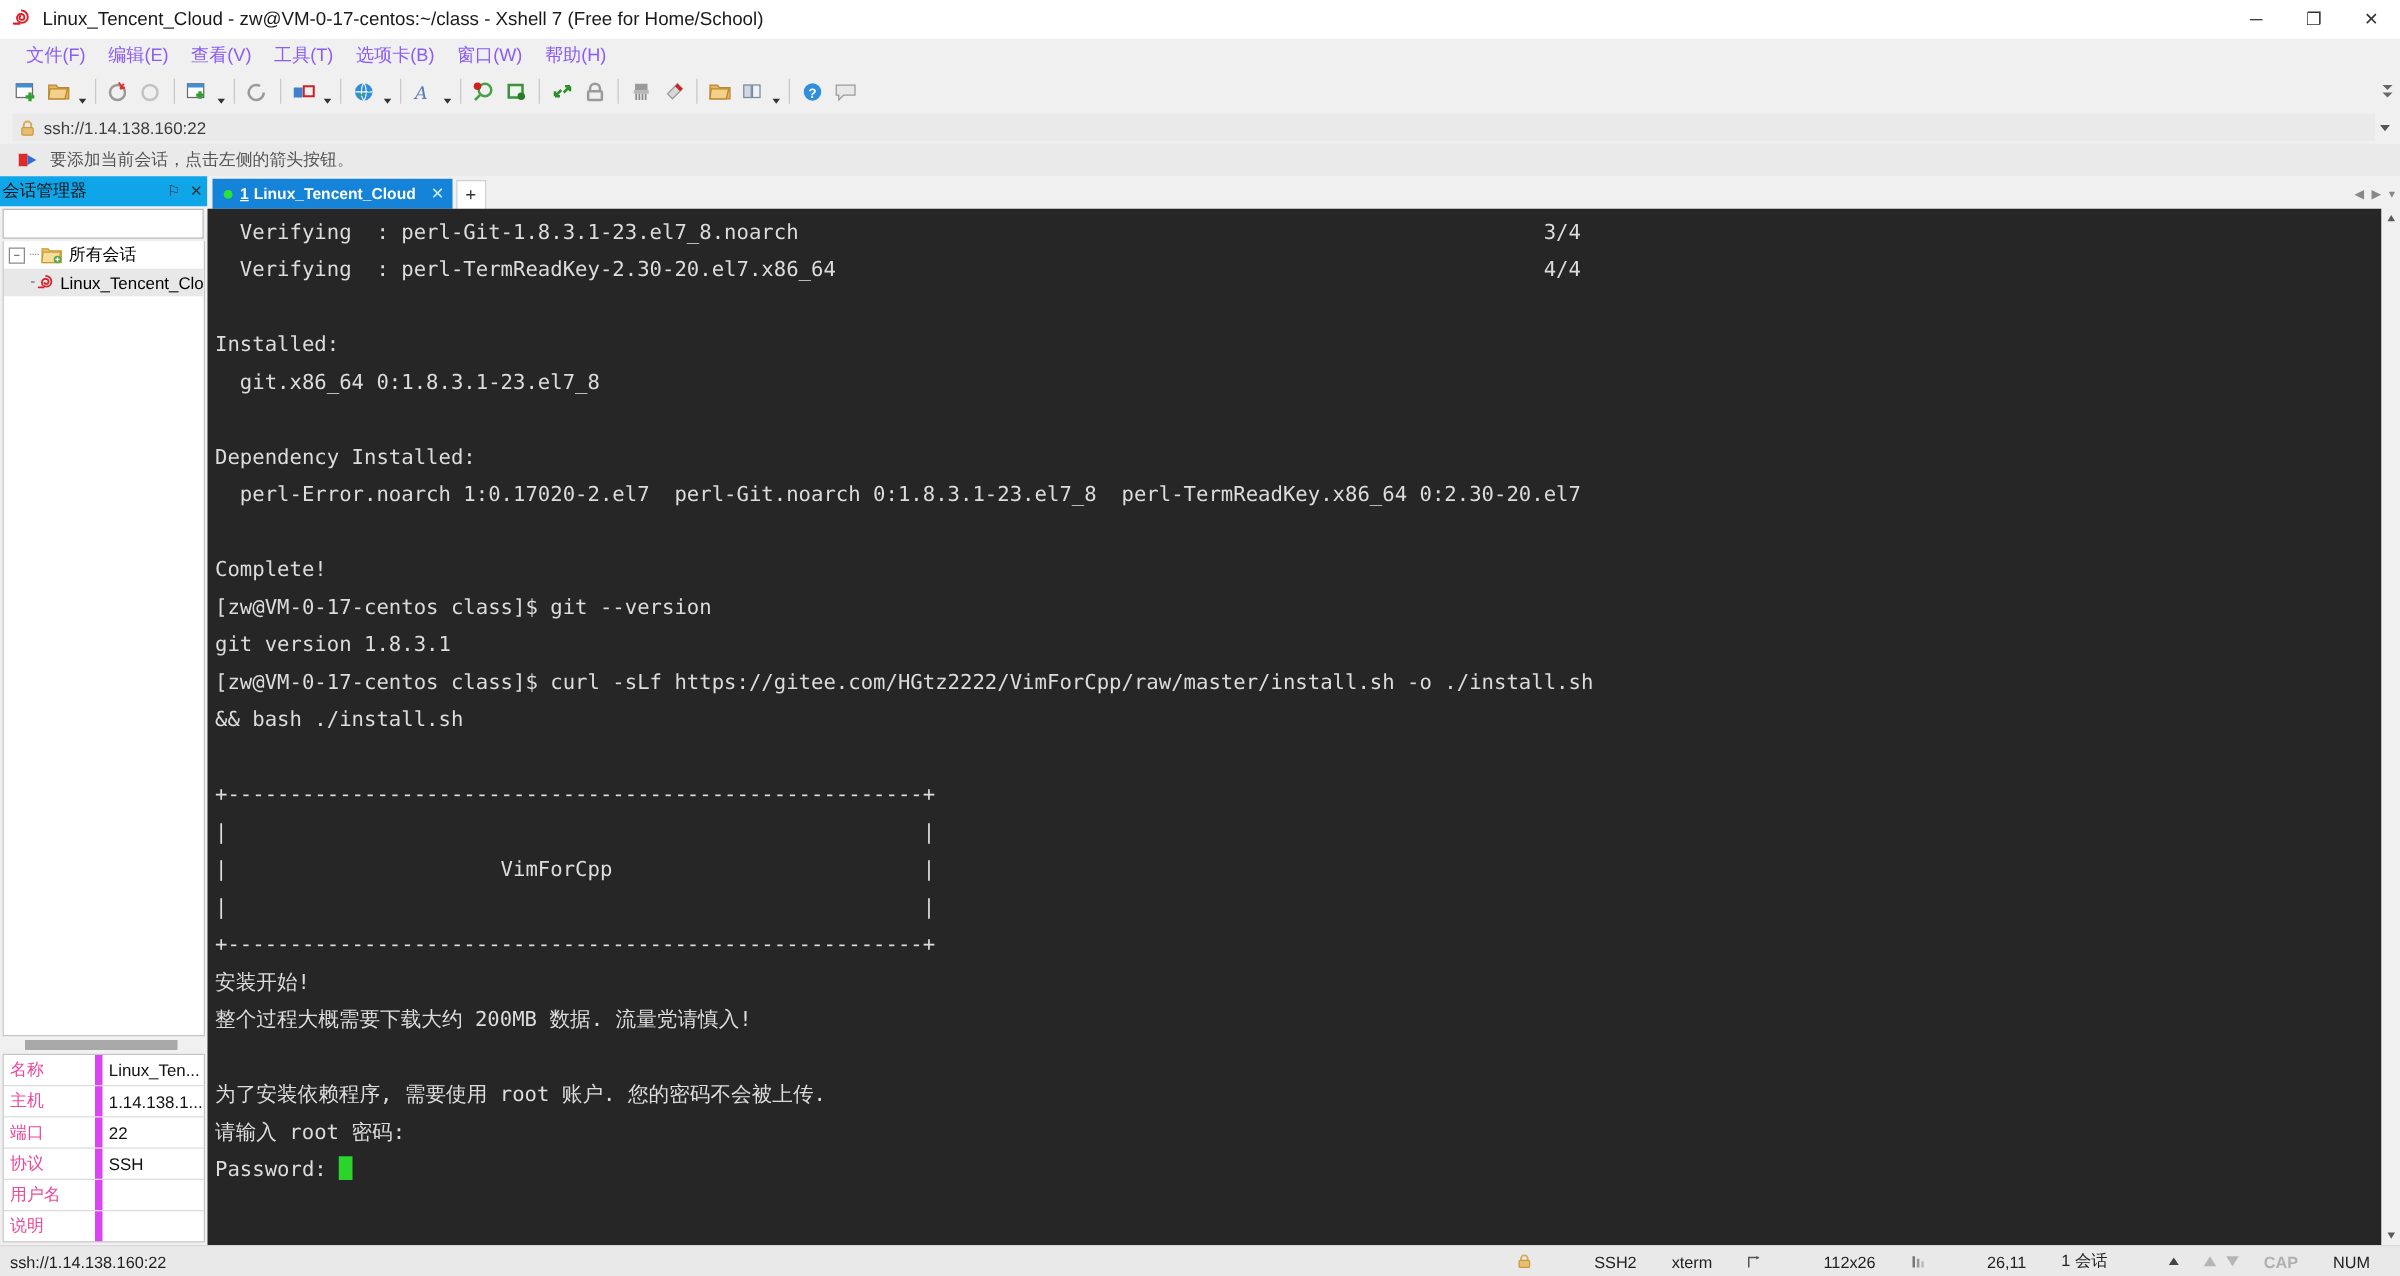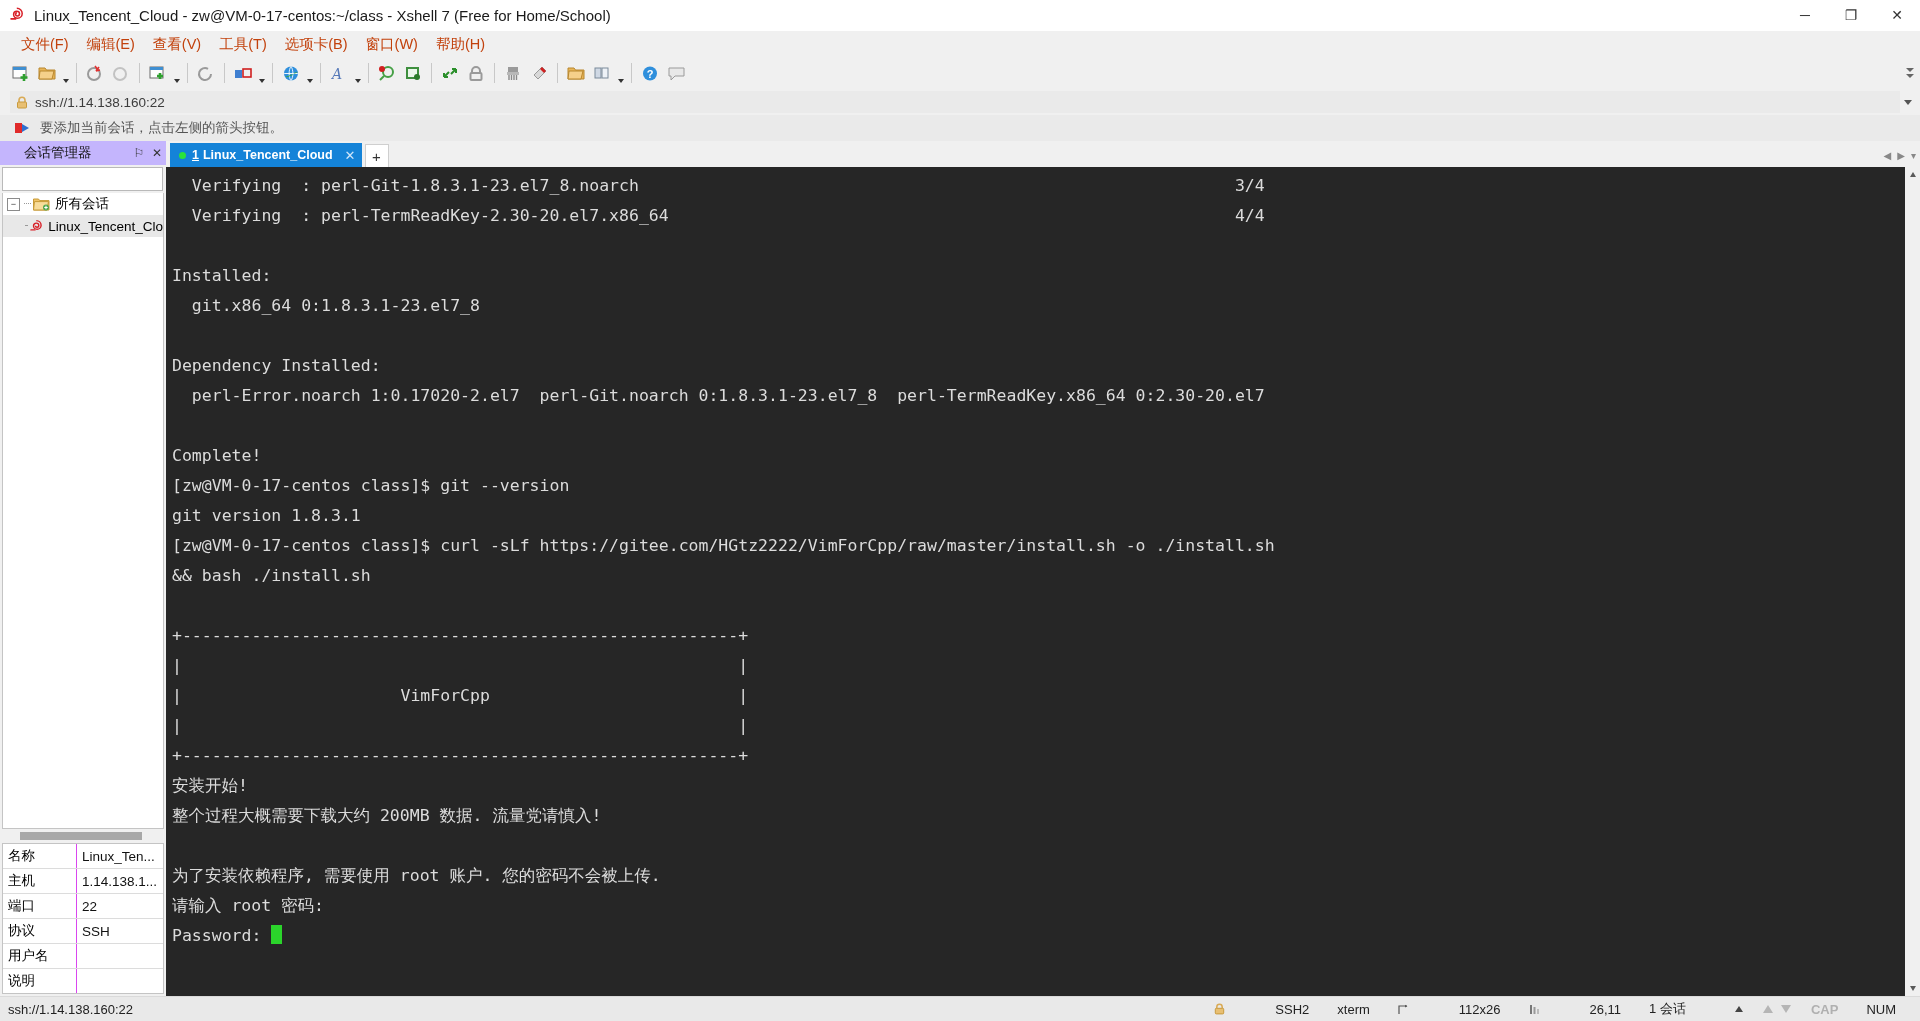--- a/index.html
+++ b/index.html
@@ -14,21 +14,21 @@
   
   .titlebar{height:30px;background:#ffffff;display:flex;align-items:center;flex:0 0 auto;border-bottom:1px solid #ffffff;}
   .titlebar .app-icon{width:18px;height:18px;margin:0 7px 0 9px;position:relative;flex:0 0 auto;}
   .snail{position:absolute;left:0;top:1px;width:16px;height:15px;}
   .title-text{font-size:15px;color:#1a1a1a;font-family:"Liberation Sans",sans-serif;white-space:nowrap;}
   .win-btns{margin-left:auto;display:flex;height:30px;}
   .win-btn{width:46px;height:30px;display:flex;align-items:center;justify-content:center;color:#333;font-size:14px;}
 
   
   .menubar{height:26px;background:#f0f0f0;display:flex;align-items:center;padding-left:12px;flex:0 0 auto;}
-  .menu-item{font-size:14.5px;color:#c2410c;padding:3px 9px;white-space:nowrap;font-family:"Liberation Sans",sans-serif;}
+  .menu-item{font-size:14.5px;color:#8b5cf6;padding:3px 9px;white-space:nowrap;font-family:"Liberation Sans",sans-serif;}
 
   
   .toolbar{height:32px;background:#f0f0f0;display:flex;align-items:center;padding-left:8px;flex:0 0 auto;position:relative;}
   .tb{width:26px;height:26px;display:flex;align-items:center;justify-content:center;position:relative;}
   .tb svg{display:block;}
   .tb-caret{width:11px;height:26px;display:flex;align-items:flex-end;justify-content:center;padding-bottom:7px;}
   .tb-caret i{width:0;height:0;border-left:3.5px solid transparent;border-right:3.5px solid transparent;border-top:4px solid #333;display:block;}
   .tb-sep{width:1px;height:20px;background:#c8c8c8;margin:0 5px;}
   .tb-right{margin-left:auto;display:flex;flex-direction:column;justify-content:center;padding-right:6px;gap:2px;}
   .tb-right i{width:0;height:0;border-left:4px solid transparent;border-right:4px solid transparent;border-top:4px solid #666;}
@@ -42,40 +42,40 @@
 
   
   .noticebar{height:26px;background:#eaeaea;display:flex;align-items:center;padding-left:14px;flex:0 0 auto;font-size:13.5px;color:#555;}
   .notice-ico{width:18px;height:13px;margin-right:8px;position:relative;flex:0 0 auto;}
 
   
   .bodysplit{flex:1 1 auto;display:flex;min-height:0;background:#f0f0f0;}
 
   
   .sidebar{width:166px;flex:0 0 166px;display:flex;flex-direction:column;background:#f0f0f0;min-height:0;}
-  .sb-head{height:24px;display:flex;align-items:center;padding-left:24px;font-size:13.5px;color:#111;background:#c4b5fd;}
+  .sb-head{height:24px;display:flex;align-items:center;padding-left:2px;font-size:13.5px;color:#111;background:#0ea5e9;}
   .sb-head .ttl{flex:1;}
   .sb-head .ico{width:18px;height:22px;display:flex;align-items:center;justify-content:center;color:#333;font-size:12px;}
   .sb-search{height:22px;margin:2px 3px 0 2px;background:#fff;border:1px solid #b9b9b9;display:flex;align-items:center;}
   .sb-search input{flex:1;border:0;outline:0;height:18px;font-size:13px;padding-left:4px;background:transparent;font-family:"Liberation Sans",sans-serif;}
   .sb-search .mag{width:20px;height:20px;display:flex;align-items:center;justify-content:center;}
   .sb-tree{flex:1 1 auto;background:#fff;border:1px solid #c4c4c4;border-top:0;margin:2px 2px 0 2px;overflow:hidden;font-size:13.5px;min-height:0;position:relative;}
   .tree-row{display:flex;align-items:center;height:22px;padding-left:4px;white-space:nowrap;}
   .tree-row.child{padding-left:22px;justify-content:space-between;}
   .tree-row.sel{background:#e8e8e8;}
   .expander{width:11px;height:11px;border:1px solid #8b8b8b;background:#fff;display:flex;align-items:center;justify-content:center;font-size:9px;line-height:1;color:#333;margin-right:4px;flex:0 0 auto;}
   .dots{width:7px;border-top:1px dotted #999;margin-right:2px;height:1px;}
   .folder-ico{width:17px;height:14px;margin-right:5px;position:relative;flex:0 0 auto;}
   .snail-sm{width:15px;height:14px;margin-right:4px;position:relative;flex:0 0 auto;}
   .sb-hscroll{height:14px;background:#f0f0f0;margin:0 2px;display:flex;align-items:center;}
   .sb-hscroll .thumb{height:8px;background:#a8a8a8;width:122px;margin-left:18px;}
   .sb-props{flex:0 0 auto;background:#fff;border:1px solid #c4c4c4;margin:0 2px 2px 2px;}
   .prop-row{display:flex;height:24px;border-bottom:1px solid #dcdcdc;font-size:13.5px;}
   .prop-row:last-child{border-bottom:0;}
-  .prop-k{width:68px;flex:0 0 68px;border-right:1px solid #d946ef;padding-left:5px;display:flex;align-items:center;color:#000000;text-align:center;}
+  .prop-k{width:68px;flex:0 0 68px;border-right:6px solid #d946ef;padding-left:5px;display:flex;align-items:center;color:#ec4899;text-align:center;}
   .prop-v{flex:1;padding-left:5px;display:flex;align-items:center;color:#111;overflow:hidden;white-space:nowrap;}
 
   
   .termpane{flex:1 1 auto;display:flex;flex-direction:column;min-width:0;background:#f0f0f0;}
   .tabstrip{height:26px;display:flex;align-items:flex-end;background:#f0f0f0;padding-left:4px;flex:0 0 auto;}
   .tab{height:24px;background:#1483d8;color:#fff;display:flex;align-items:center;padding:0 6px 0 9px;font-size:12.5px;font-weight:bold;white-space:nowrap;}
   .tab .dot{width:7px;height:7px;border-radius:50%;background:#29e33c;margin-right:6px;flex:0 0 auto;}
   .tab .num{text-decoration:underline;margin-right:4px;}
   .tab .x{margin-left:12px;color:#cfe6fa;font-weight:normal;font-size:13px;}
   .tab-add{width:22px;height:22px;background:#fff;border:1px solid #cfcfcf;border-bottom:0;display:flex;align-items:center;justify-content:center;font-size:15px;color:#333;margin-left:3px;}

